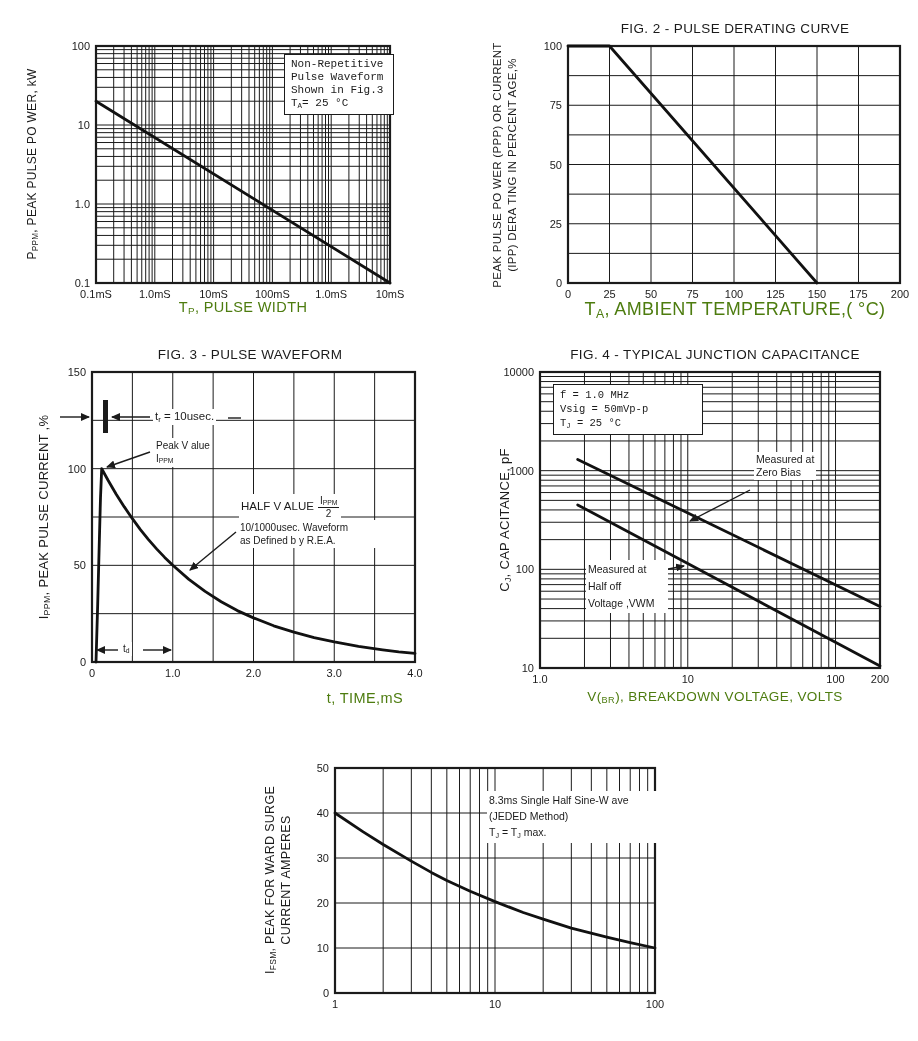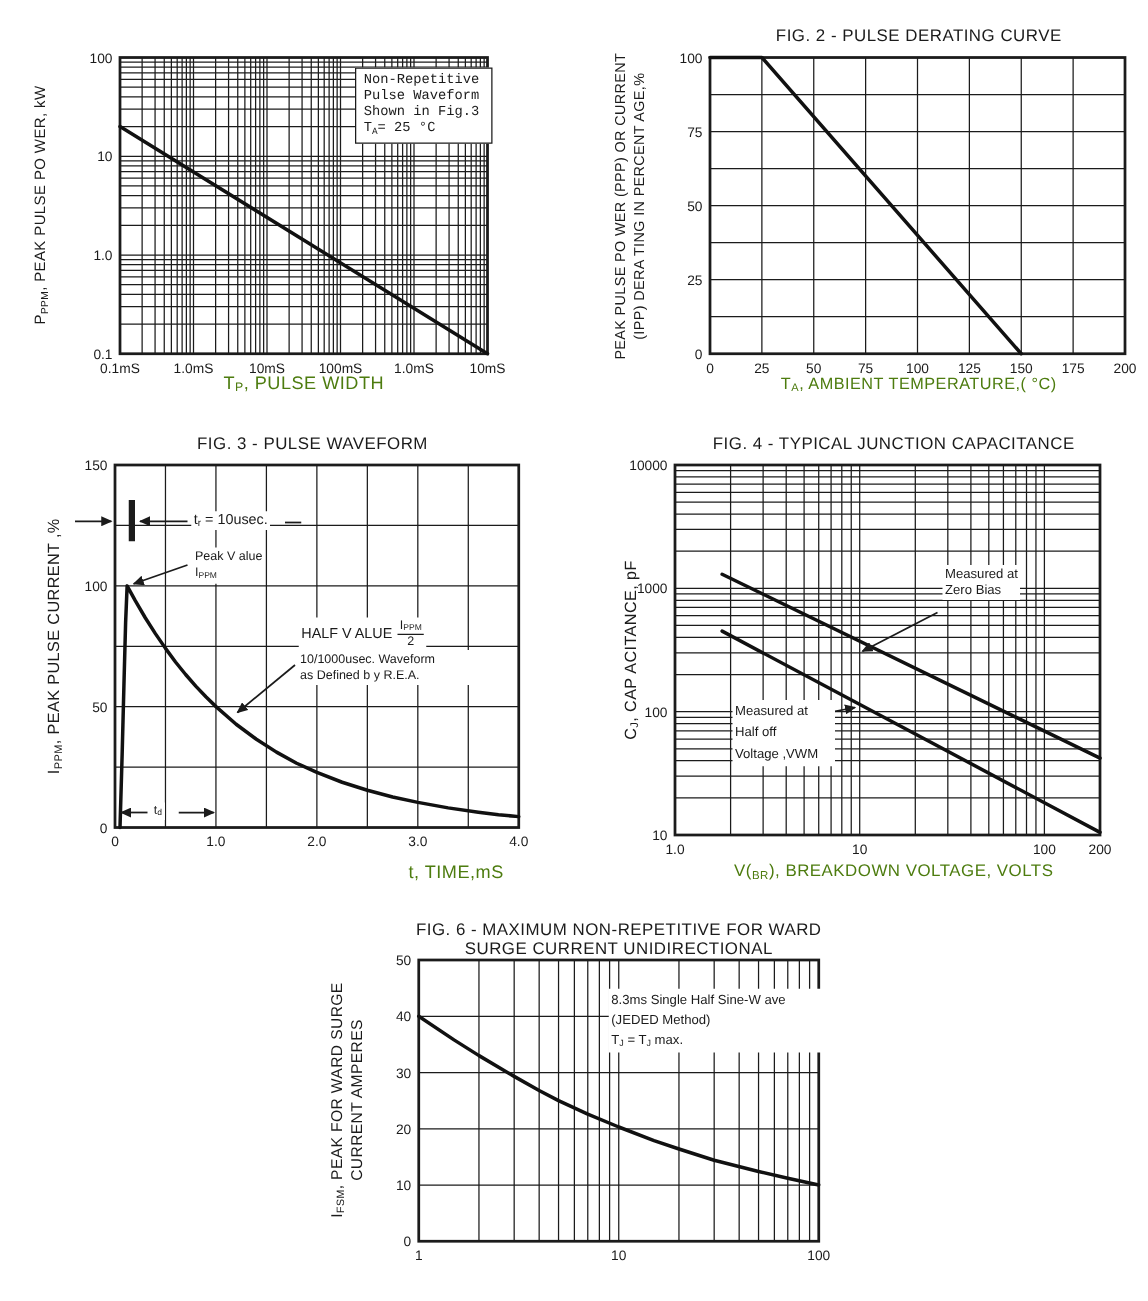--- a/index.html
+++ b/index.html
@@ -284,27 +284,23 @@
       <line x1="118" y1="650" x2="97" y2="650" stroke="#1b1b1b" stroke-width="1.4" marker-end="url(#arr)"></line>
       <line x1="143" y1="650" x2="171" y2="650" stroke="#1b1b1b" stroke-width="1.4" marker-end="url(#arr)"></line>
       <line x1="750" y1="490" x2="690" y2="521" stroke="#1b1b1b" stroke-width="1.4" marker-end="url(#arr)"></line>
       <line x1="600" y1="582" x2="684" y2="566" stroke="#1b1b1b" stroke-width="1.4" marker-end="url(#arr)"></line>
       <rect x="103" y="400" width="5" height="33" fill="#1b1b1b"></rect>
     </svg>
 
   <div class="fig-title" style="left:560px;top:21px;width:350px;">FIG. 2 - PULSE DERATING CURVE</div>
   <div class="fig-title" style="left:80px;top:347px;width:340px;">FIG. 3 - PULSE  WAVEFORM</div>
   <div class="fig-title" style="left:528px;top:347px;width:374px;">FIG. 4 -  TYPICAL JUNCTION CAPACITANCE</div>
-  <div class="fig-title" style="left:295px;top:736px;width:400px;">
-    <div>FIG. 6 - MAXIMUM NON-REPETITIVE FOR  WARD</div>
-    <div>SURGE CURRENT UNIDIRECTIONAL</div>
-  </div>
 
   <div class="xlabel" style="left:93px;top:299px;width:300px;"><span>T</span><span class="sb">P</span><span>, PULSE WIDTH</span></div>
-  <div class="xlabel" style="left:560px;top:299px;width:350px;font-size:13px;"><span>T</span><span class="sb">A</span><span>, AMBIENT  TEMPERATURE,( °C)</span></div>
+  <div class="xlabel" style="left:560px;top:299px;width:350px;font-size:18px;"><span>T</span><span class="sb">A</span><span>, AMBIENT  TEMPERATURE,( °C)</span></div>
   <div class="xlabel" style="left:103px;top:690px;width:300px;text-align:right;">t, TIME,mS</div>
   <div class="xlabel" style="left:528px;top:689px;width:374px;font-size:13.5px;"><span>V(</span><span class="sb">BR</span><span>),  BREAKDOWN VOLTAGE, VOLTS</span></div>
 
   <div class="ylabel" style="left:33px;top:164px;"><span>P</span><span class="sb">PPM</span><span>, PEAK PULSE PO  WER, kW</span></div>
   <div class="ylabel" style="left:505px;top:165px;font-size:11.5px;">
     <div>PEAK PULSE PO  WER (PPP) OR CURRENT</div>
     <div>(IPP) DERA TING IN PERCENT AGE,%</div>
   </div>
   <div class="ylabel" style="left:44px;top:517px;font-size:13px;"><span>I</span><span class="sb">PPM</span><span>, PEAK PULSE CURRENT  ,%</span></div>
   <div class="ylabel" style="left:505px;top:520px;font-size:13px;"><span>C</span><span class="sb">J</span><span>, CAP ACITANCE, pF</span></div>
@@ -327,20 +323,25 @@
   </div>
   <div class="ann nowrap" style="left:239px;top:494px;font-size:11.5px;">
     <span>HALF V ALUE</span><span class="frac"><span class="num"><span>I</span><span class="sb">PPM</span></span><span class="den">2</span></span>
   </div>
   <div class="ann" style="left:238px;top:520px;width:150px;font-size:10px;">
     <div>10/1000usec.   Waveform</div>
     <div>as Defined b  y R.E.A.</div>
   </div>
   <div class="ann" style="left:121px;top:642px;font-size:10px;padding:0 2px;"><span>t</span><span class="sb">d</span></div>
 
+  <div class="ann boxed" style="left:553px;top:384px;width:136px;font-size:10.5px;line-height:14px;">
+    <div>f = 1.0 MHz</div>
+    <div>Vsig = 50mVp-p</div>
+    <div><span>T</span><span class="sb">J</span><span> = 25 °C</span></div>
+  </div>
   <div class="ann" style="left:754px;top:452px;font-size:10.5px;">
     <div>Measured at</div>
     <div>Zero Bias</div>
   </div>
   <div class="ann" style="left:586px;top:560px;width:78px;font-size:10.5px;line-height:17px;">
     <div>Measured at</div>
     <div>Half off</div>
     <div>Voltage ,VWM</div>
   </div>
 

